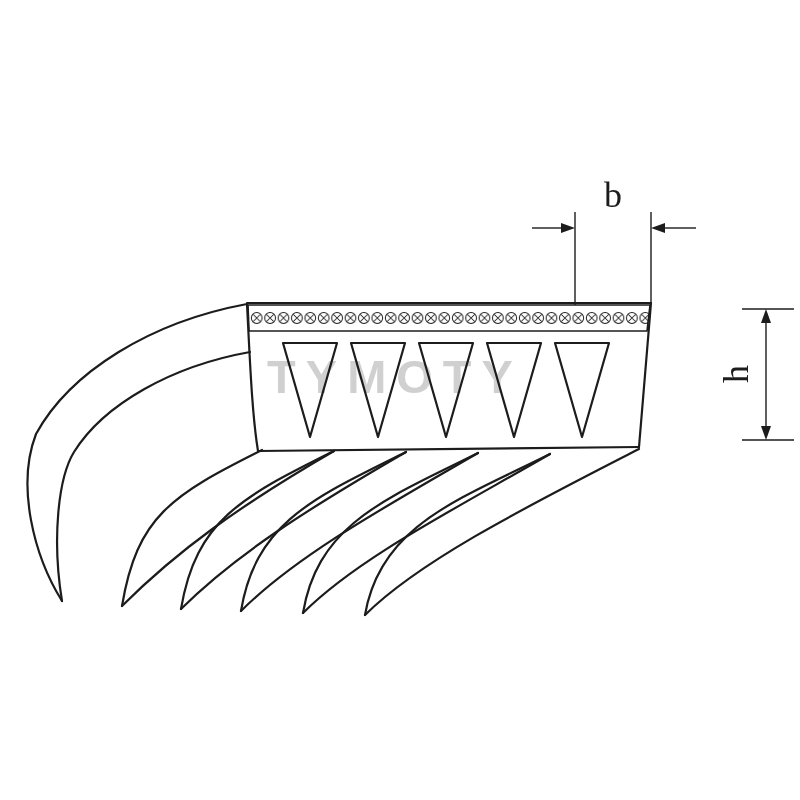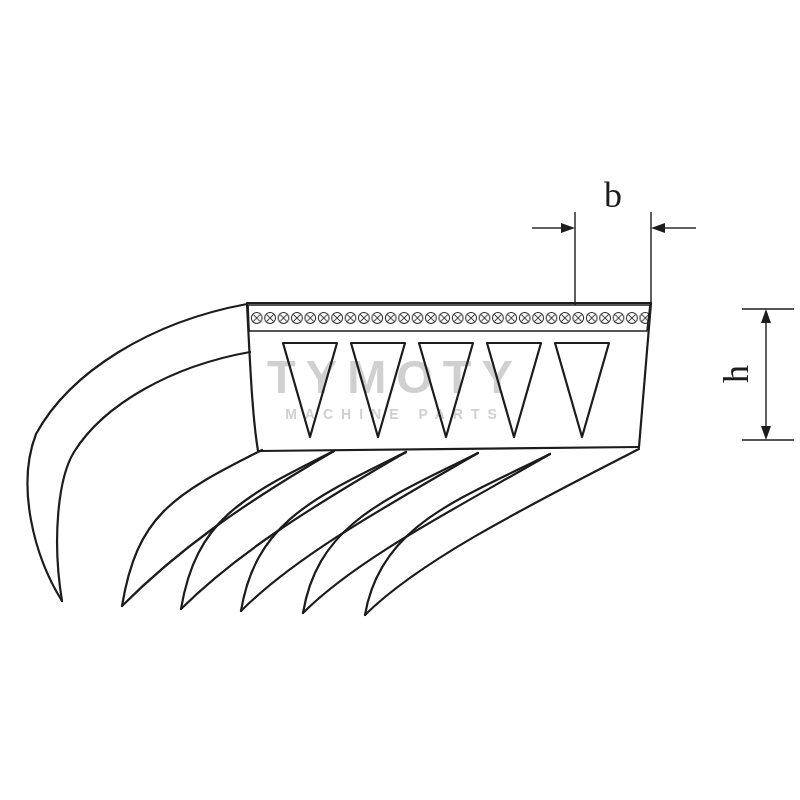--- a/index.html
+++ b/index.html
@@ -30,21 +30,20 @@
   .dim-text{font-family:"Liberation Serif",serif;font-size:36px;fill:currentColor}
   .arrow{fill:currentColor;stroke:none}
 </style>
 </head>
 <body>
 
 <div class="stage">
 
   <div class="watermark">
     <div class="wm-title">TYMOTY</div>
-    <div class="wm-subtitle">MACHINE PARTS</div>
   </div>
 
   <svg class="drawing" width="800" height="800" viewBox="0 0 800 800">
 
     <defs>
       <pattern id="hatch" x="250" y="305" width="13.4" height="26" patternUnits="userSpaceOnUse">
         <circle class="hatch-glyph" cx="6.7" cy="13" r="5.4"></circle>
         <path class="hatch-glyph" d="M3.2 9.5 L10.2 16.5 M10.2 9.5 L3.2 16.5"></path>
       </pattern>
     </defs>

